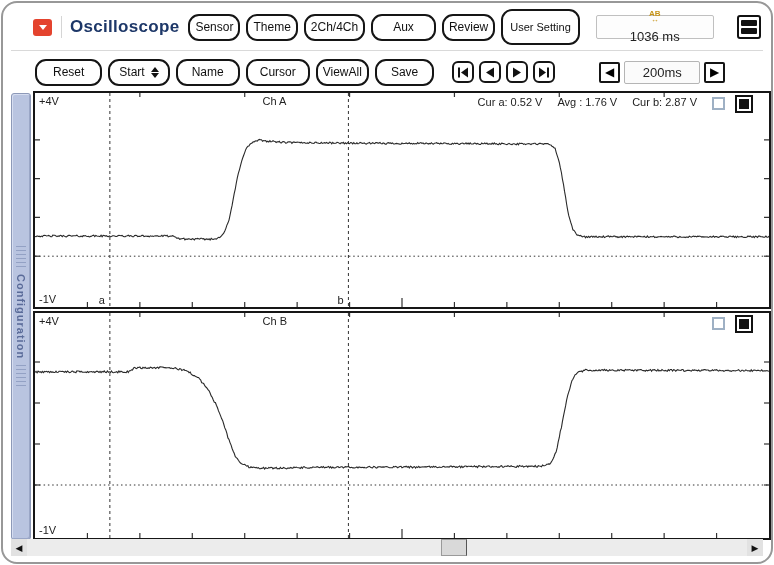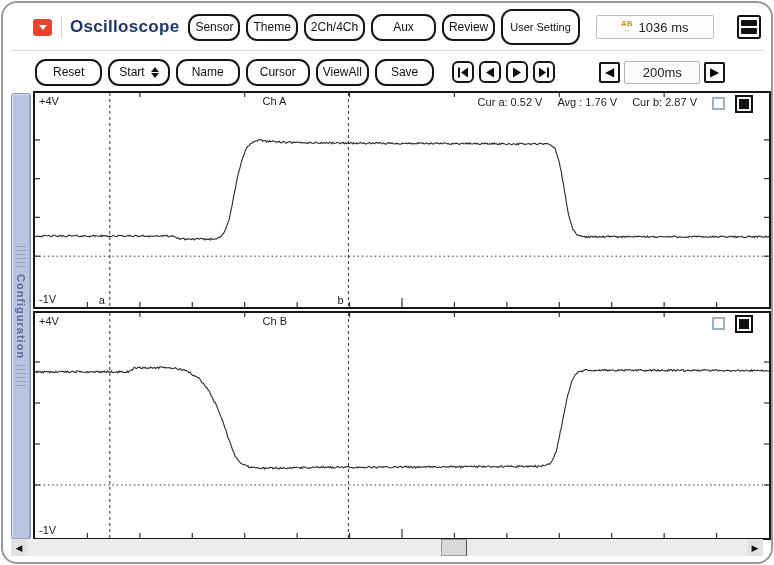--- a/index.html
+++ b/index.html
@@ -17,21 +17,21 @@
   .logo-btn .tri { width:0; height:0; border-left:4px solid transparent; border-right:4px solid transparent; border-top:5px solid #fff; margin-top:1px; }
   .vsep { width:1px; height:22px; background:#d5d5d5; margin:0 8px 0 9px; }
   .app-title { font-size:17px; font-weight:bold; color:#1d3768; letter-spacing:.3px; margin-right:9px; white-space:nowrap; }
   .cap-btn {
     height:27px; border:2px solid #151515; border-radius:11px; background:#fff;
     font-family:"Liberation Sans",sans-serif; font-size:12px; color:#111; padding:0 5px;
     display:flex; align-items:center; justify-content:center; margin-right:6px; white-space:nowrap; cursor:pointer;
   }
   .cap-btn.small-text { font-size:11px; padding:16px 7px; }
   .timer-box { height:24px; width:118px; border:1px solid #c0c0c0; border-radius:2px; background:#fdfdfd;
-    display:flex; align-items:center; justify-content:center; gap:6px; margin-left:10px; }
+    display:flex; align-items:center; justify-content:center; gap:6px; margin-left:10px;flex-direction:column; }
   .ab-icon { display:flex; flex-direction:column; align-items:center; line-height:6px; color:#c6951b; font-weight:bold; }
   .ab-icon .r1 { font-size:8px; letter-spacing:0; }
   .ab-icon .r2 { font-size:8px; }
   .timer-text { font-size:13px; color:#222; }
   .menu-btn { margin-left:auto; width:24px; height:24px; border:2px solid #111; border-radius:3px;
     display:flex; flex-direction:column; justify-content:center; gap:2px; padding:2px; background:#fff; cursor:pointer; }
   .menu-btn .bar { height:6px; background:#111; border-radius:1px; }
 
   .tb-divider { position:absolute; left:8px; right:8px; top:47px; height:1px; background:#d9d9d9; }
 

